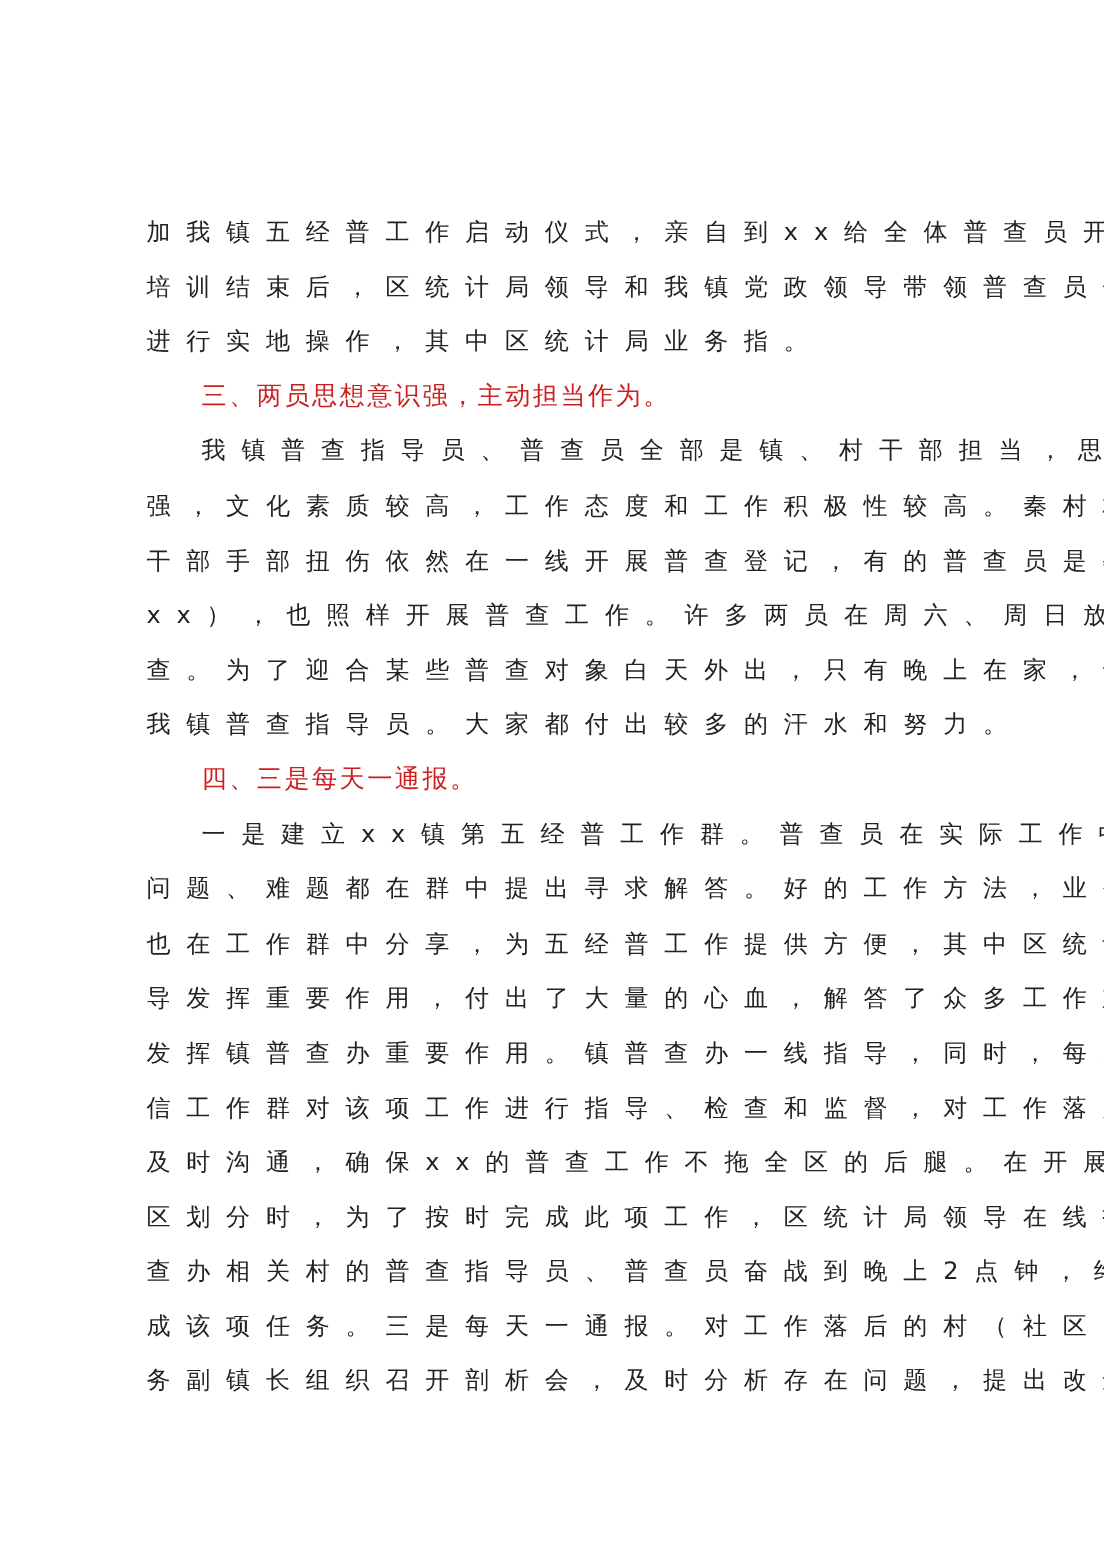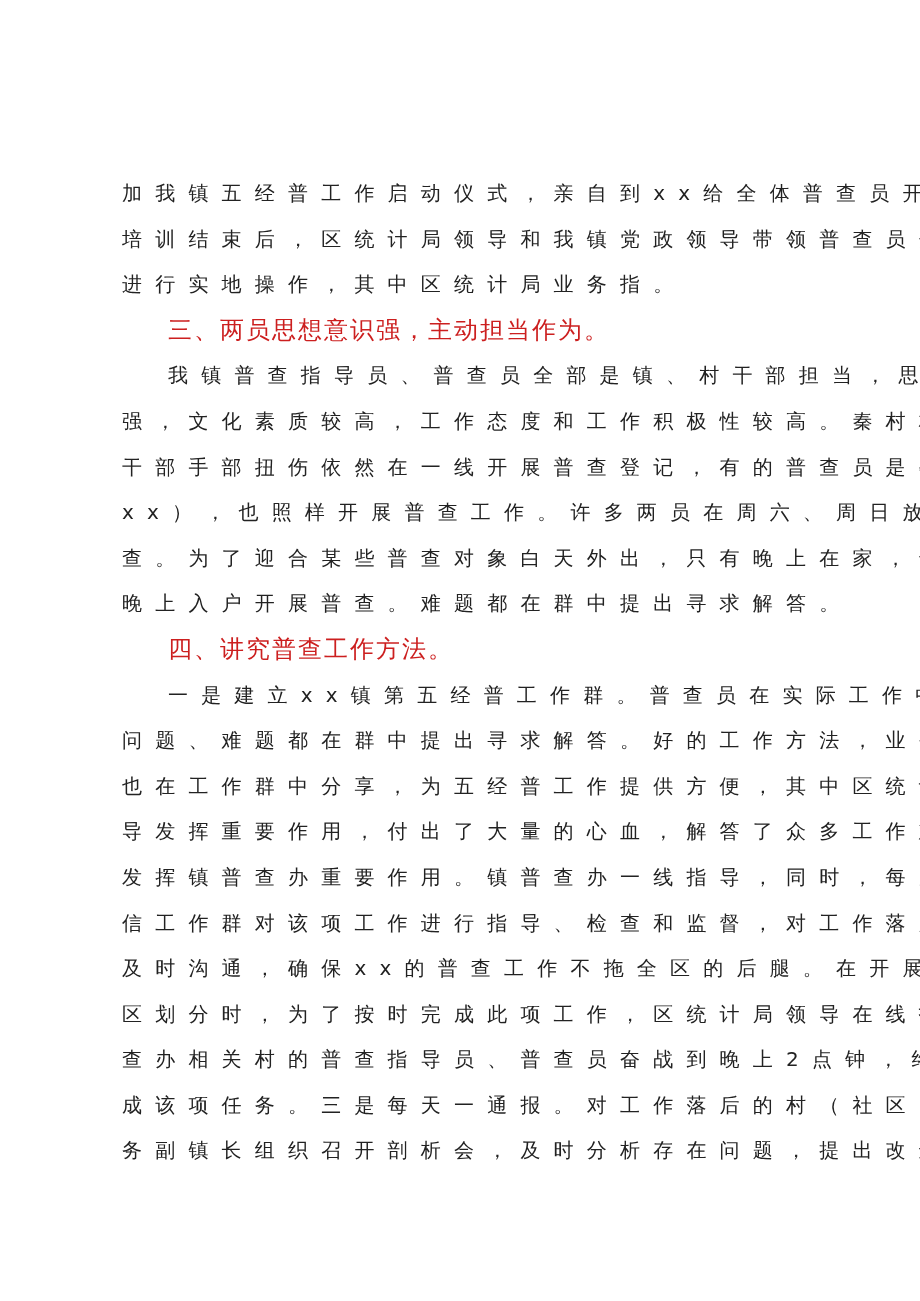--- a/index.html
+++ b/index.html
@@ -17,21 +17,21 @@
   .line {
     display: block;
     white-space: nowrap;
     letter-spacing: 13.2px;
     height: 45.6px;
   }
   .indent { padding-left: 46px; }
   .heading {
     color: #cc1f1f;
     letter-spacing: 2px;
-    font-size: 24px;
+    font-size: 21px;
     padding-left: 46px;
   }
 </style>
 </head>
 <body>
 
 <div class="page">
 
   <div>
     <span class="line">加我镇五经普工作启动仪式，亲自到xx给全体普查员开展培训，</span>
@@ -40,24 +40,24 @@
   </div>
 
   <div class="line heading">三、两员思想意识强，主动担当作为。</div>
 
   <div>
     <span class="line indent">我镇普查指导员、普查员全部是镇、村干部担当，思想意识较</span>
     <span class="line">强，文化素质较高，工作态度和工作积极性较高。秦村村委会有个</span>
     <span class="line">干部手部扭伤依然在一线开展普查登记，有的普查员是孕妇（xx、</span>
     <span class="line">xx），也照样开展普查工作。许多两员在周六、周日放弃休息入户调</span>
     <span class="line">查。为了迎合某些普查对象白天外出，只有晚上在家，普查员就在</span>
-    <span class="line">晚上入户开展普查。难题都在群中提出寻求解答。</span>
+    <span class="line">我镇普查指导员。大家都付出较多的汗水和努力。</span>
   </div>
 
-  <div class="line heading">四、讲究普查工作方法。</div>
+  <div class="line heading">四、三是每天一通报。</div>
 
   <div>
     <span class="line indent">一是建立xx镇第五经普工作群。普查员在实际工作中遇到的</span>
     <span class="line">问题、难题都在群中提出寻求解答。好的工作方法，业务操作视频</span>
     <span class="line">也在工作群中分享，为五经普工作提供方便，其中区统计局业务指</span>
     <span class="line">导发挥重要作用，付出了大量的心血，解答了众多工作难题。二是</span>
     <span class="line">发挥镇普查办重要作用。镇普查办一线指导，同时，每天都通过微</span>
     <span class="line">信工作群对该项工作进行指导、检查和监督，对工作落后的村委会</span>
     <span class="line">及时沟通，确保xx的普查工作不拖全区的后腿。在开展建筑物小</span>
     <span class="line">区划分时，为了按时完成此项工作，区统计局领导在线指导、镇普</span>

